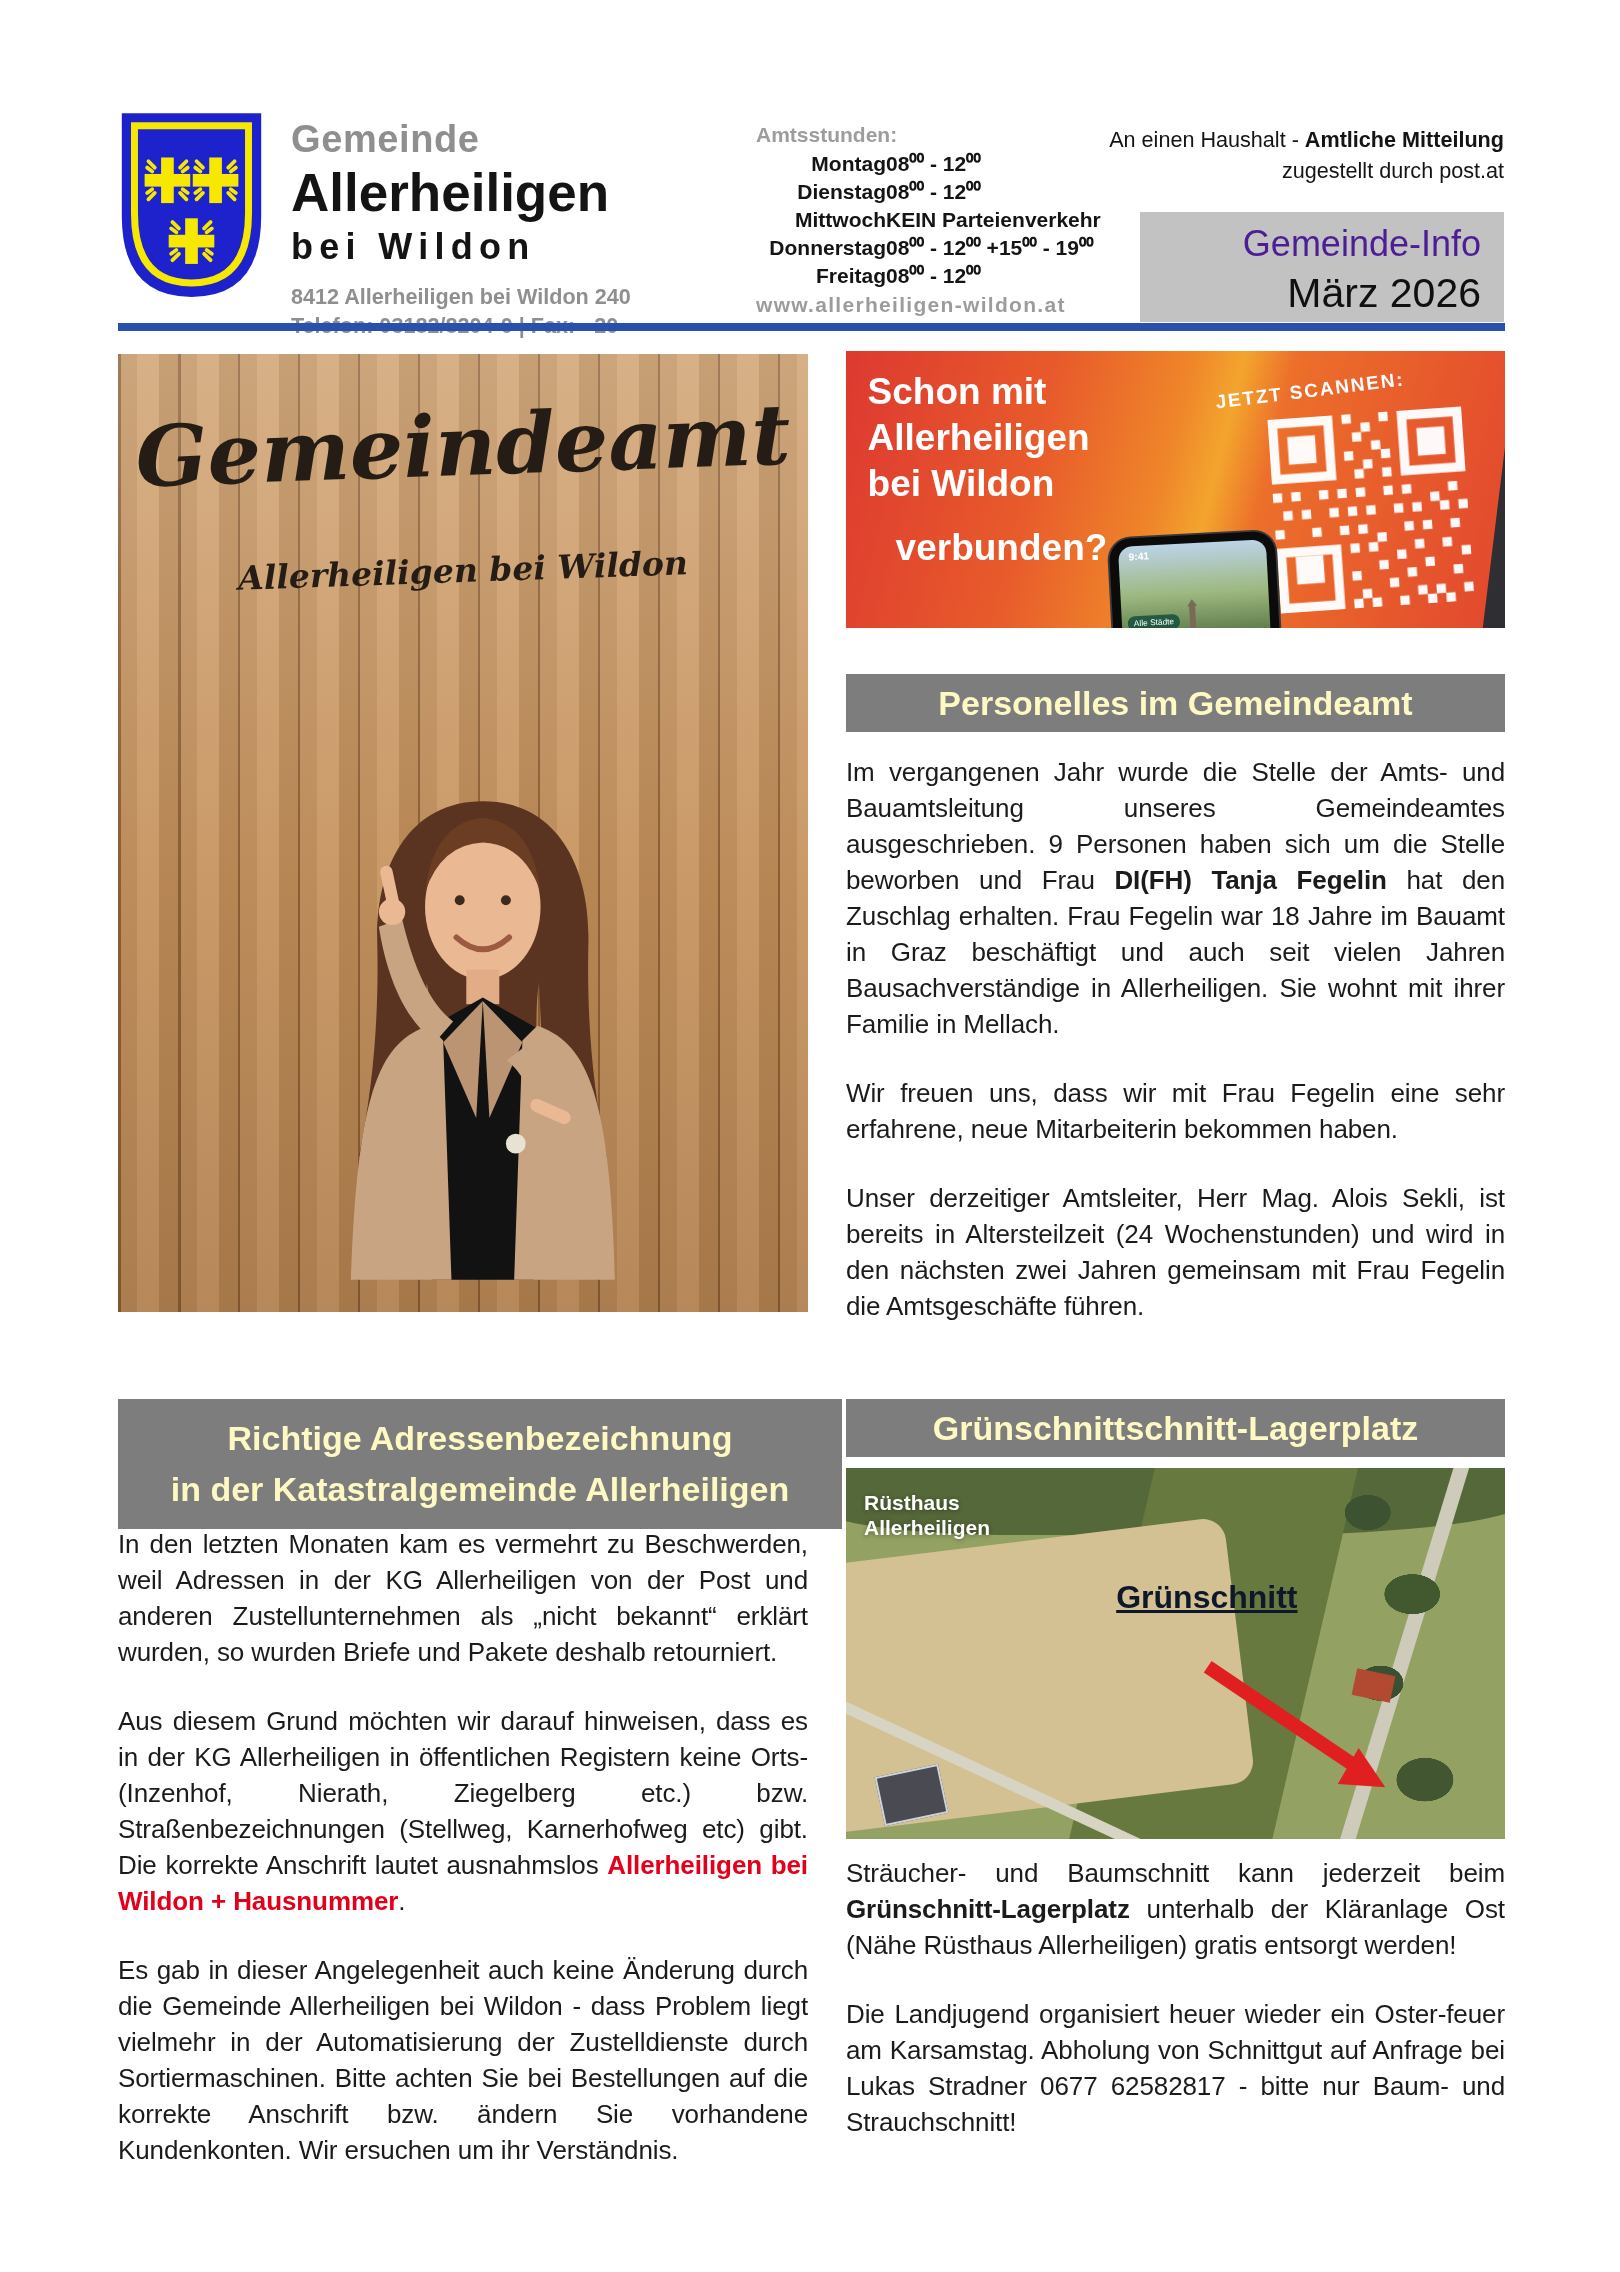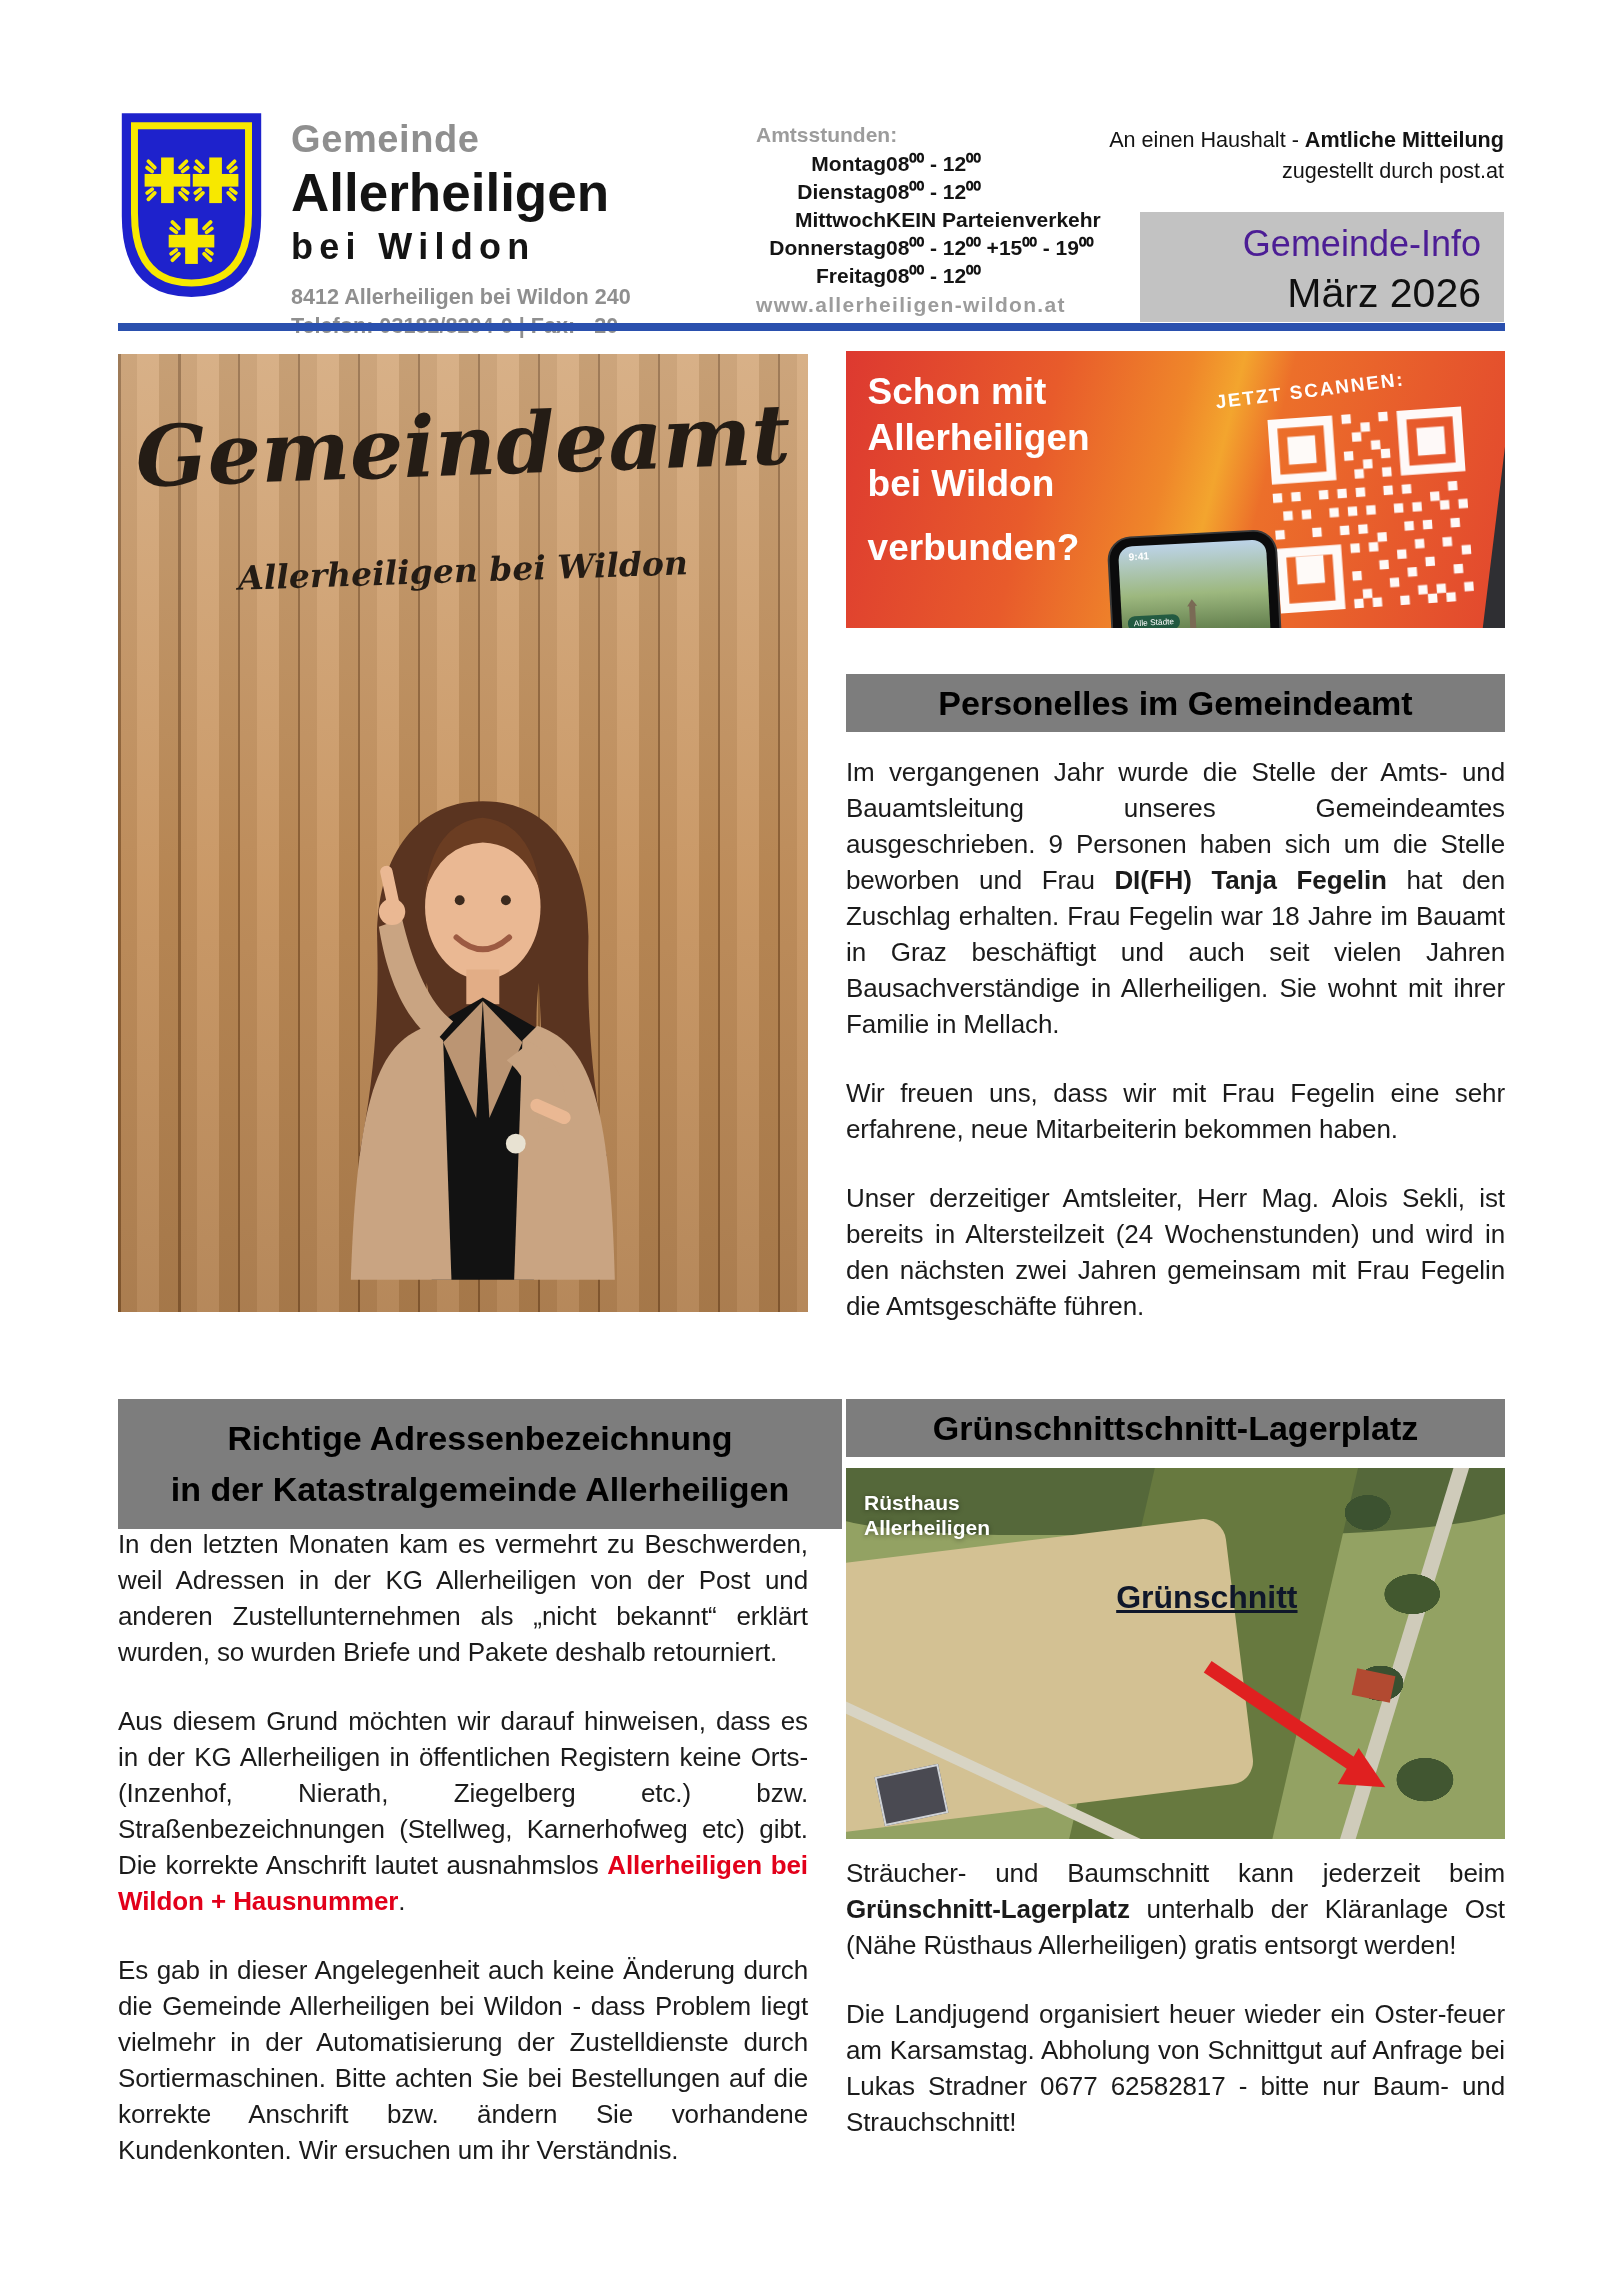--- a/index.html
+++ b/index.html
@@ -44,36 +44,36 @@
     font-size:84px;color:#241c15;transform:rotate(-2deg);}
   .sign2{position:absolute;left:0;right:0;top:197px;text-align:center;
     font-family:"DejaVu Serif",serif;font-style:italic;font-weight:bold;
     font-size:33px;color:#241c15;transform:rotate(-2deg);}
   .woman{position:absolute;left:50%;bottom:-3.8px;transform:translateX(-46%);width:495px;height:584px;}
 
   
   .connect{position:absolute;left:846px;top:351px;width:659px;height:277px;overflow:hidden;
     background:linear-gradient(104deg,#dd3930 0%,#e85b2b 30%,#ef862a 48%,#f3a52e 55%,#ec6f2a 62%,#e2472e 100%);}
   .connect-text{position:absolute;left:21.6px;top:18px;color:#fff;font-weight:bold;font-size:37px;line-height:1.24;}
-  .connect-q{margin-top:18px;}
+  .connect-q{margin-top:18px;margin-left:28px;}
   .scan-label{position:absolute;right:100px;top:29px;color:#fff;font-weight:bold;font-size:19px;letter-spacing:1.9px;transform:rotate(-7deg);}
   .qr{position:absolute;right:37px;top:62px;width:194px;height:194px;transform:rotate(-4deg);filter:blur(0.4px);opacity:.97;}
   .corner-dark{position:absolute;right:-16.5px;top:-19px;width:27px;height:394px;background:#2f2f33;transform:rotate(7deg);border-radius:6.3px;}
   .phone{position:absolute;left:265px;bottom:-6.3px;width:166px;height:99px;background:#0b0b0c;border-radius:21.6px 21.6px 0 0;
     transform:rotate(-3deg);padding:7.6px 9px 0 9px;box-sizing:border-box;box-shadow:0 0 0 1.9px #3a3a3a;}
   .phone-screen{position:relative;width:100%;height:100%;border-radius:14px 14px 0 0;overflow:hidden;
     background:linear-gradient(180deg,#bcd3e8 0%,#9db87f 55%,#5f7b4a 100%);}
   .phone-time{position:absolute;left:10.2px;top:5.1px;color:#fff;font-size:10.2px;font-weight:bold;}
   .phone-notch{position:absolute;left:50%;top:5.1px;transform:translateX(-50%);width:37px;height:9.5px;border-radius:5.7px;background:#0b0b0c;}
   .phone-chip{position:absolute;left:6.3px;bottom:6.3px;background:rgba(20,80,60,.85);color:#fff;font-size:8.3px;padding:2.5px 5.7px;border-radius:7px;}
   .phone-church{position:absolute;left:46%;bottom:0;width:6.3px;height:29px;background:#7a6a55;}
   .phone-church:after{content:"";position:absolute;left:-2.5px;top:-6.3px;border-left:5.7px solid transparent;border-right:5.7px solid transparent;border-bottom:7.6px solid #7a6a55;}
 
   
-  .section-banner{position:absolute;background:#7d7d7d;color:#000000;font-weight:bold;font-size:34px;text-align:center;}
+  .section-banner{position:absolute;background:#7d7d7d;color:#fef9c3;font-weight:bold;font-size:34px;text-align:center;}
   .banner-personelles{left:846px;top:674px;width:659px;height:58px;line-height:58px;}
   .banner-adresse{left:118px;top:1399px;width:724px;padding:14px 0;line-height:1.5;}
   .banner-gruen{left:846px;top:1399px;width:659px;height:58px;line-height:58px;}
 
   
   .body-text{position:absolute;font-size:26px;line-height:36px;text-align:justify;color:#1b1b1b;letter-spacing:-0.1px;}
   .body-text p{margin:0 0 33px 0;}
   .text-personelles{left:846px;top:754px;width:659px;}
   .text-adresse{left:118px;top:1526px;width:690px;}
   .text-gruen{left:846px;top:1855px;width:659px;}

